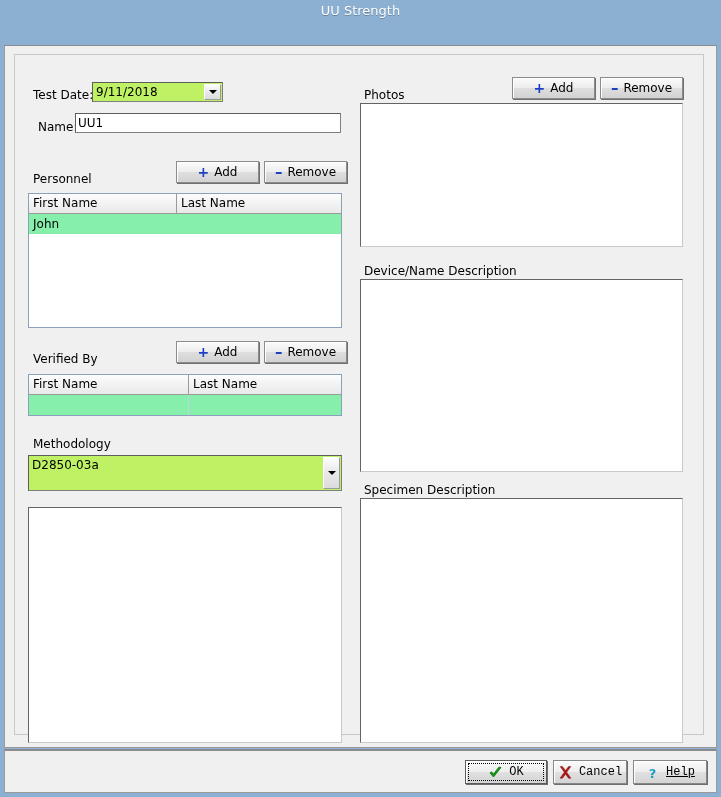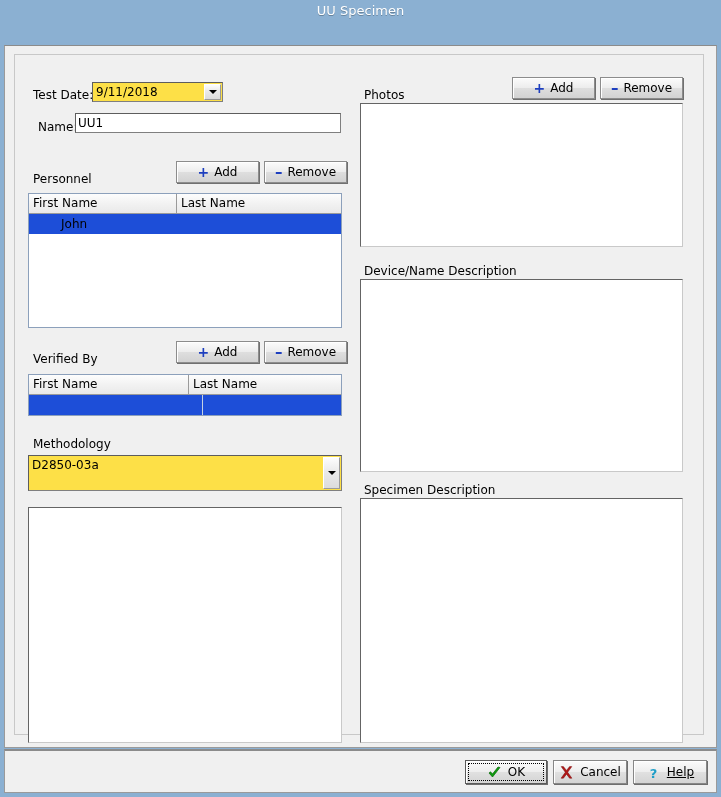--- a/index.html
+++ b/index.html
@@ -119,21 +119,21 @@
     font-size: 12px;
     line-height: 18px;
     padding: 0 2px;
     color: #000;
     white-space: nowrap;
     overflow: hidden;
   }
 
   .combo {
     position: absolute;
-    background: #fde047;
+    background: #bef264;
     border: 1px solid #7f7f7f;
     border-top-color: #5d5d5d;
     border-left-color: #5d5d5d;
     box-sizing: border-box;
     font-size: 12px;
     color: #000;
     overflow: hidden;
   }
   .combo .val {
     position: absolute;
@@ -212,21 +212,21 @@
     border-right: 1px solid #9a9a9a;
     overflow: hidden;
     white-space: nowrap;
   }
   .grid .hdr-cell:last-child { border-right: none; }
   .grid .row {
     display: flex;
     height: 20px;
     box-sizing: border-box;
   }
-  .grid .row.sel { background: #1d4ed8; padding-left: 28px; }
+  .grid .row.sel { background: #86efac; }
   .grid .cell {
     line-height: 20px;
     padding-left: 4px;
     font-size: 12px;
     box-sizing: border-box;
     border-right: 1px solid #c5d2e2;
     overflow: hidden;
     white-space: nowrap;
   }
   .grid .cell:last-child { border-right: none; }
@@ -260,30 +260,30 @@
   .dlgbtn.default {
     border: 1px solid #5a5a5a;
   }
   .dlgbtn.default .focusring {
     position: absolute;
     left: 2px; top: 2px; right: 2px; bottom: 2px;
     border: 1px dotted #000;
     box-sizing: border-box;
   }
   .dlgbtn .ico { width: 15px; height: 15px; display: block; }
-  .dlgbtn .txt { position: relative; z-index: 2; }
+  .dlgbtn .txt { position: relative; z-index: 2; font-family: Liberation Mono, monospace; }
   .u { text-decoration: underline; }
 </style>
 </head>
 <body>
 
 <div class="window">
 
   <div class="title-bar">
-    <span>UU Specimen</span>
+    <span>UU Strength</span>
   </div>
 
 
   <div class="client">
     <div class="inner-panel">
 
       <div class="lbl" style="left:18px; top:33px;">Test Date:</div>
       <div class="combo" style="left:77px; top:27px; width:131px; height:20px;">
         <span class="val">9/11/2018</span>
         <span class="arrowbtn"></span>

